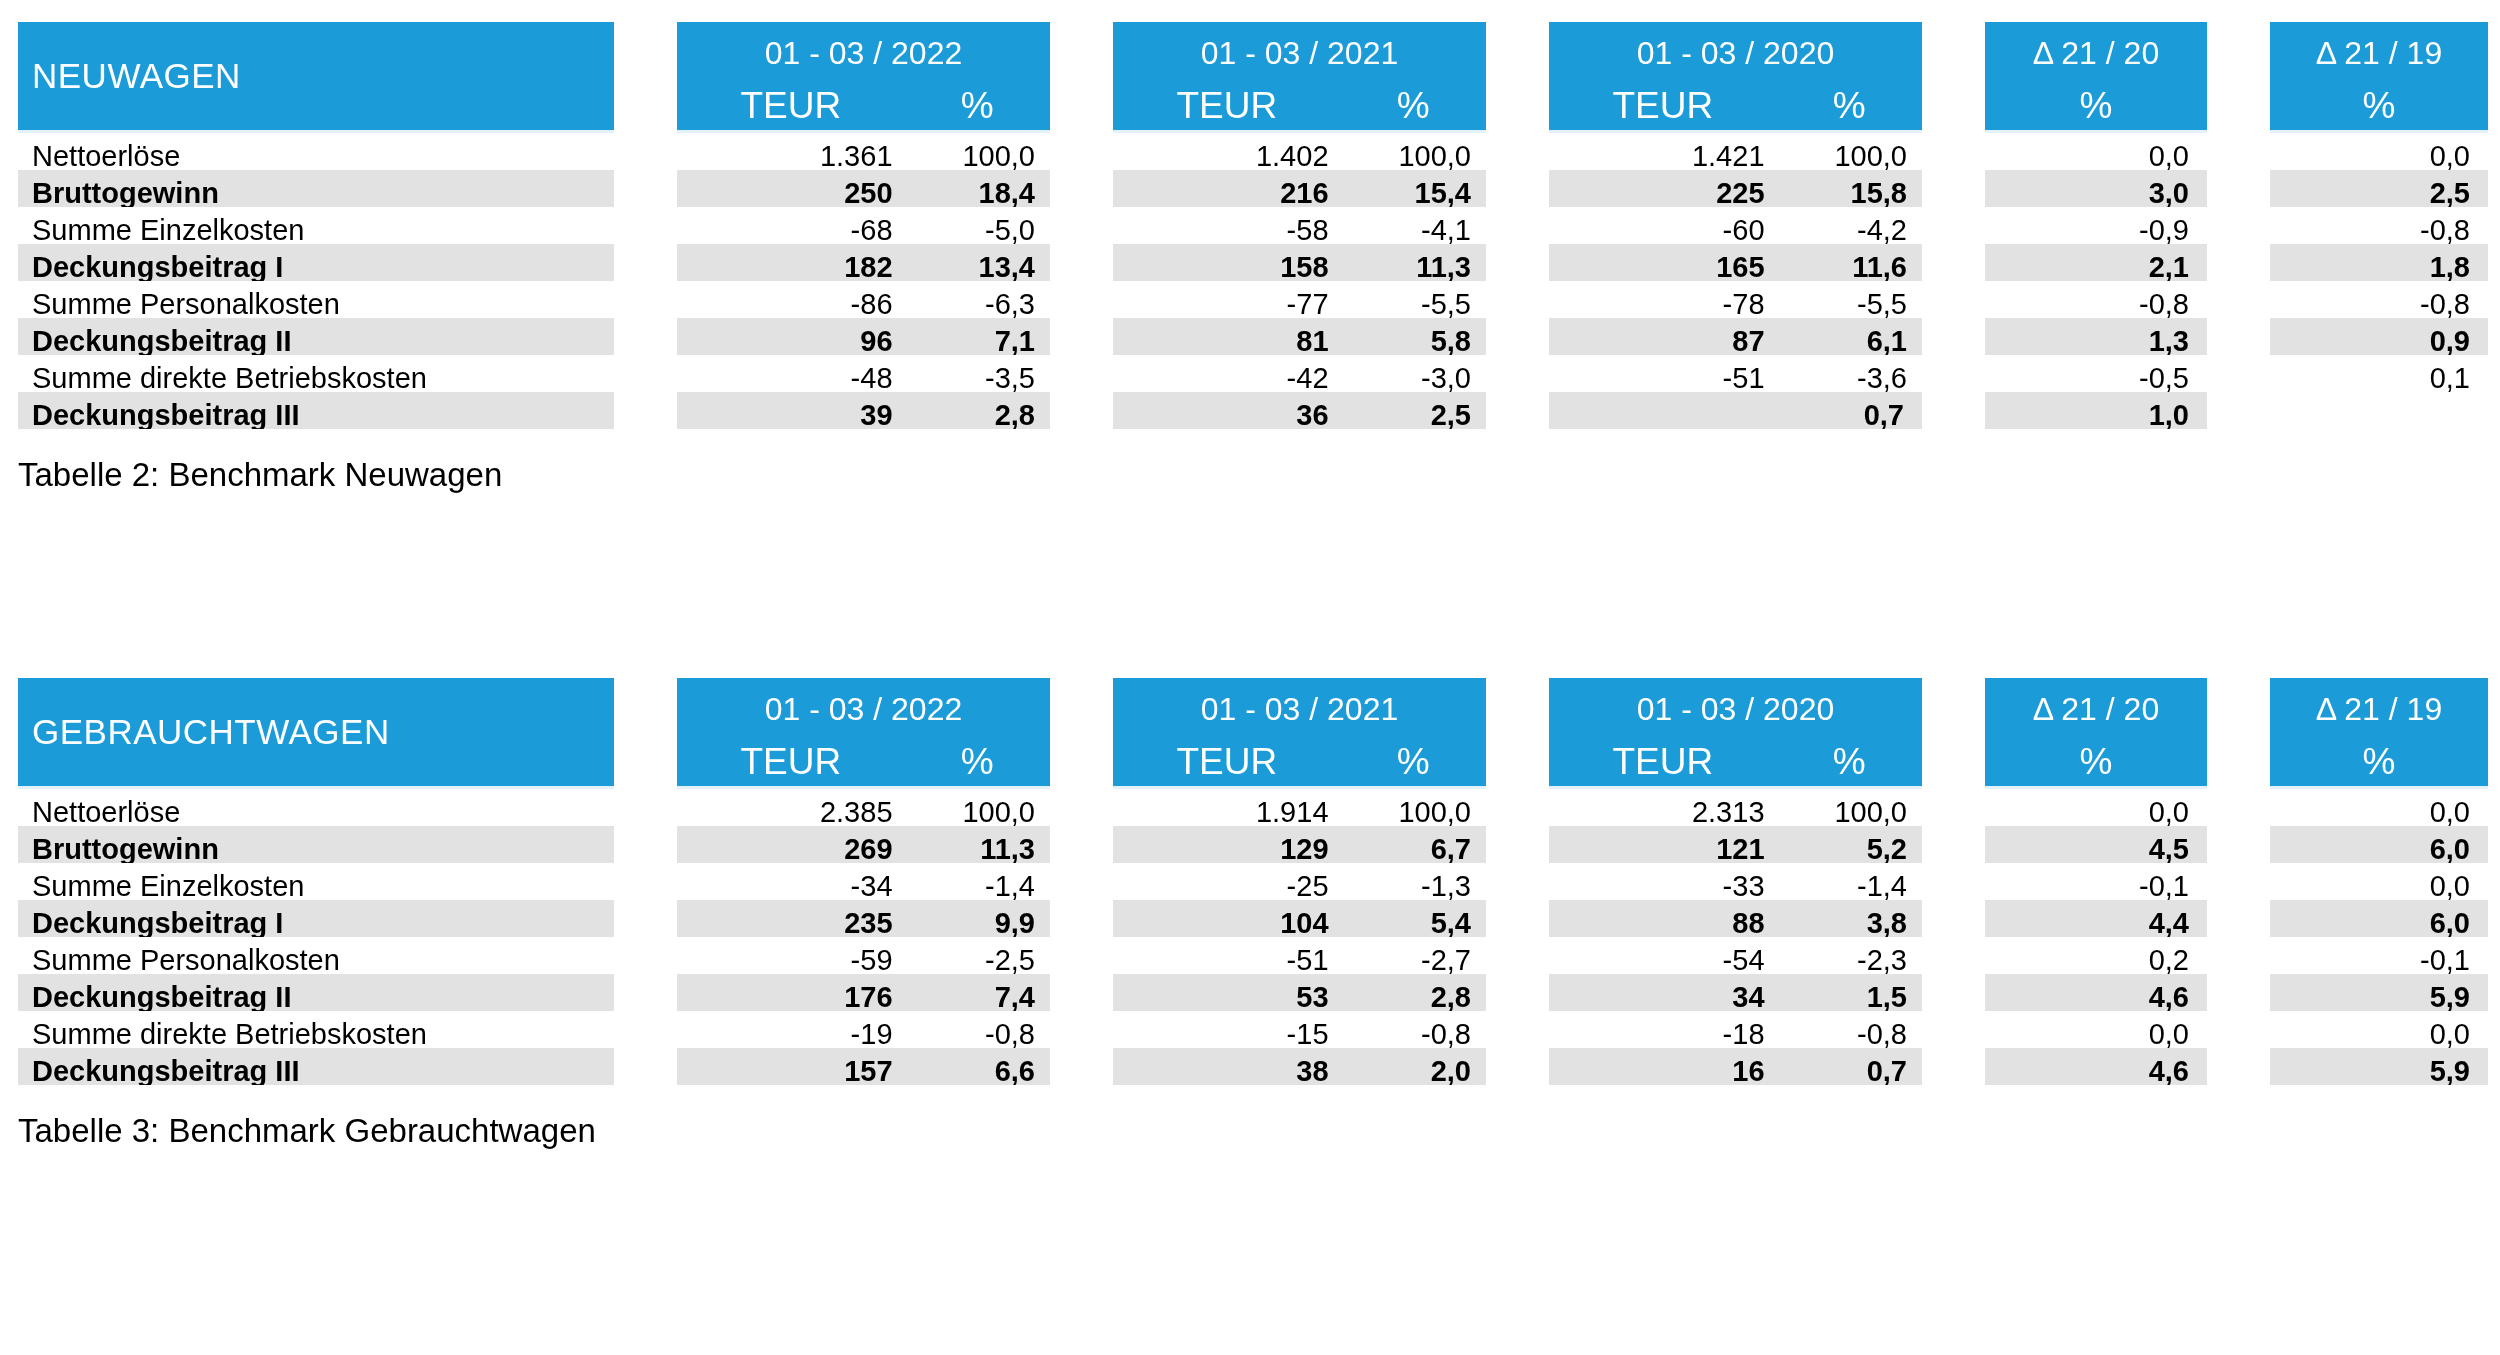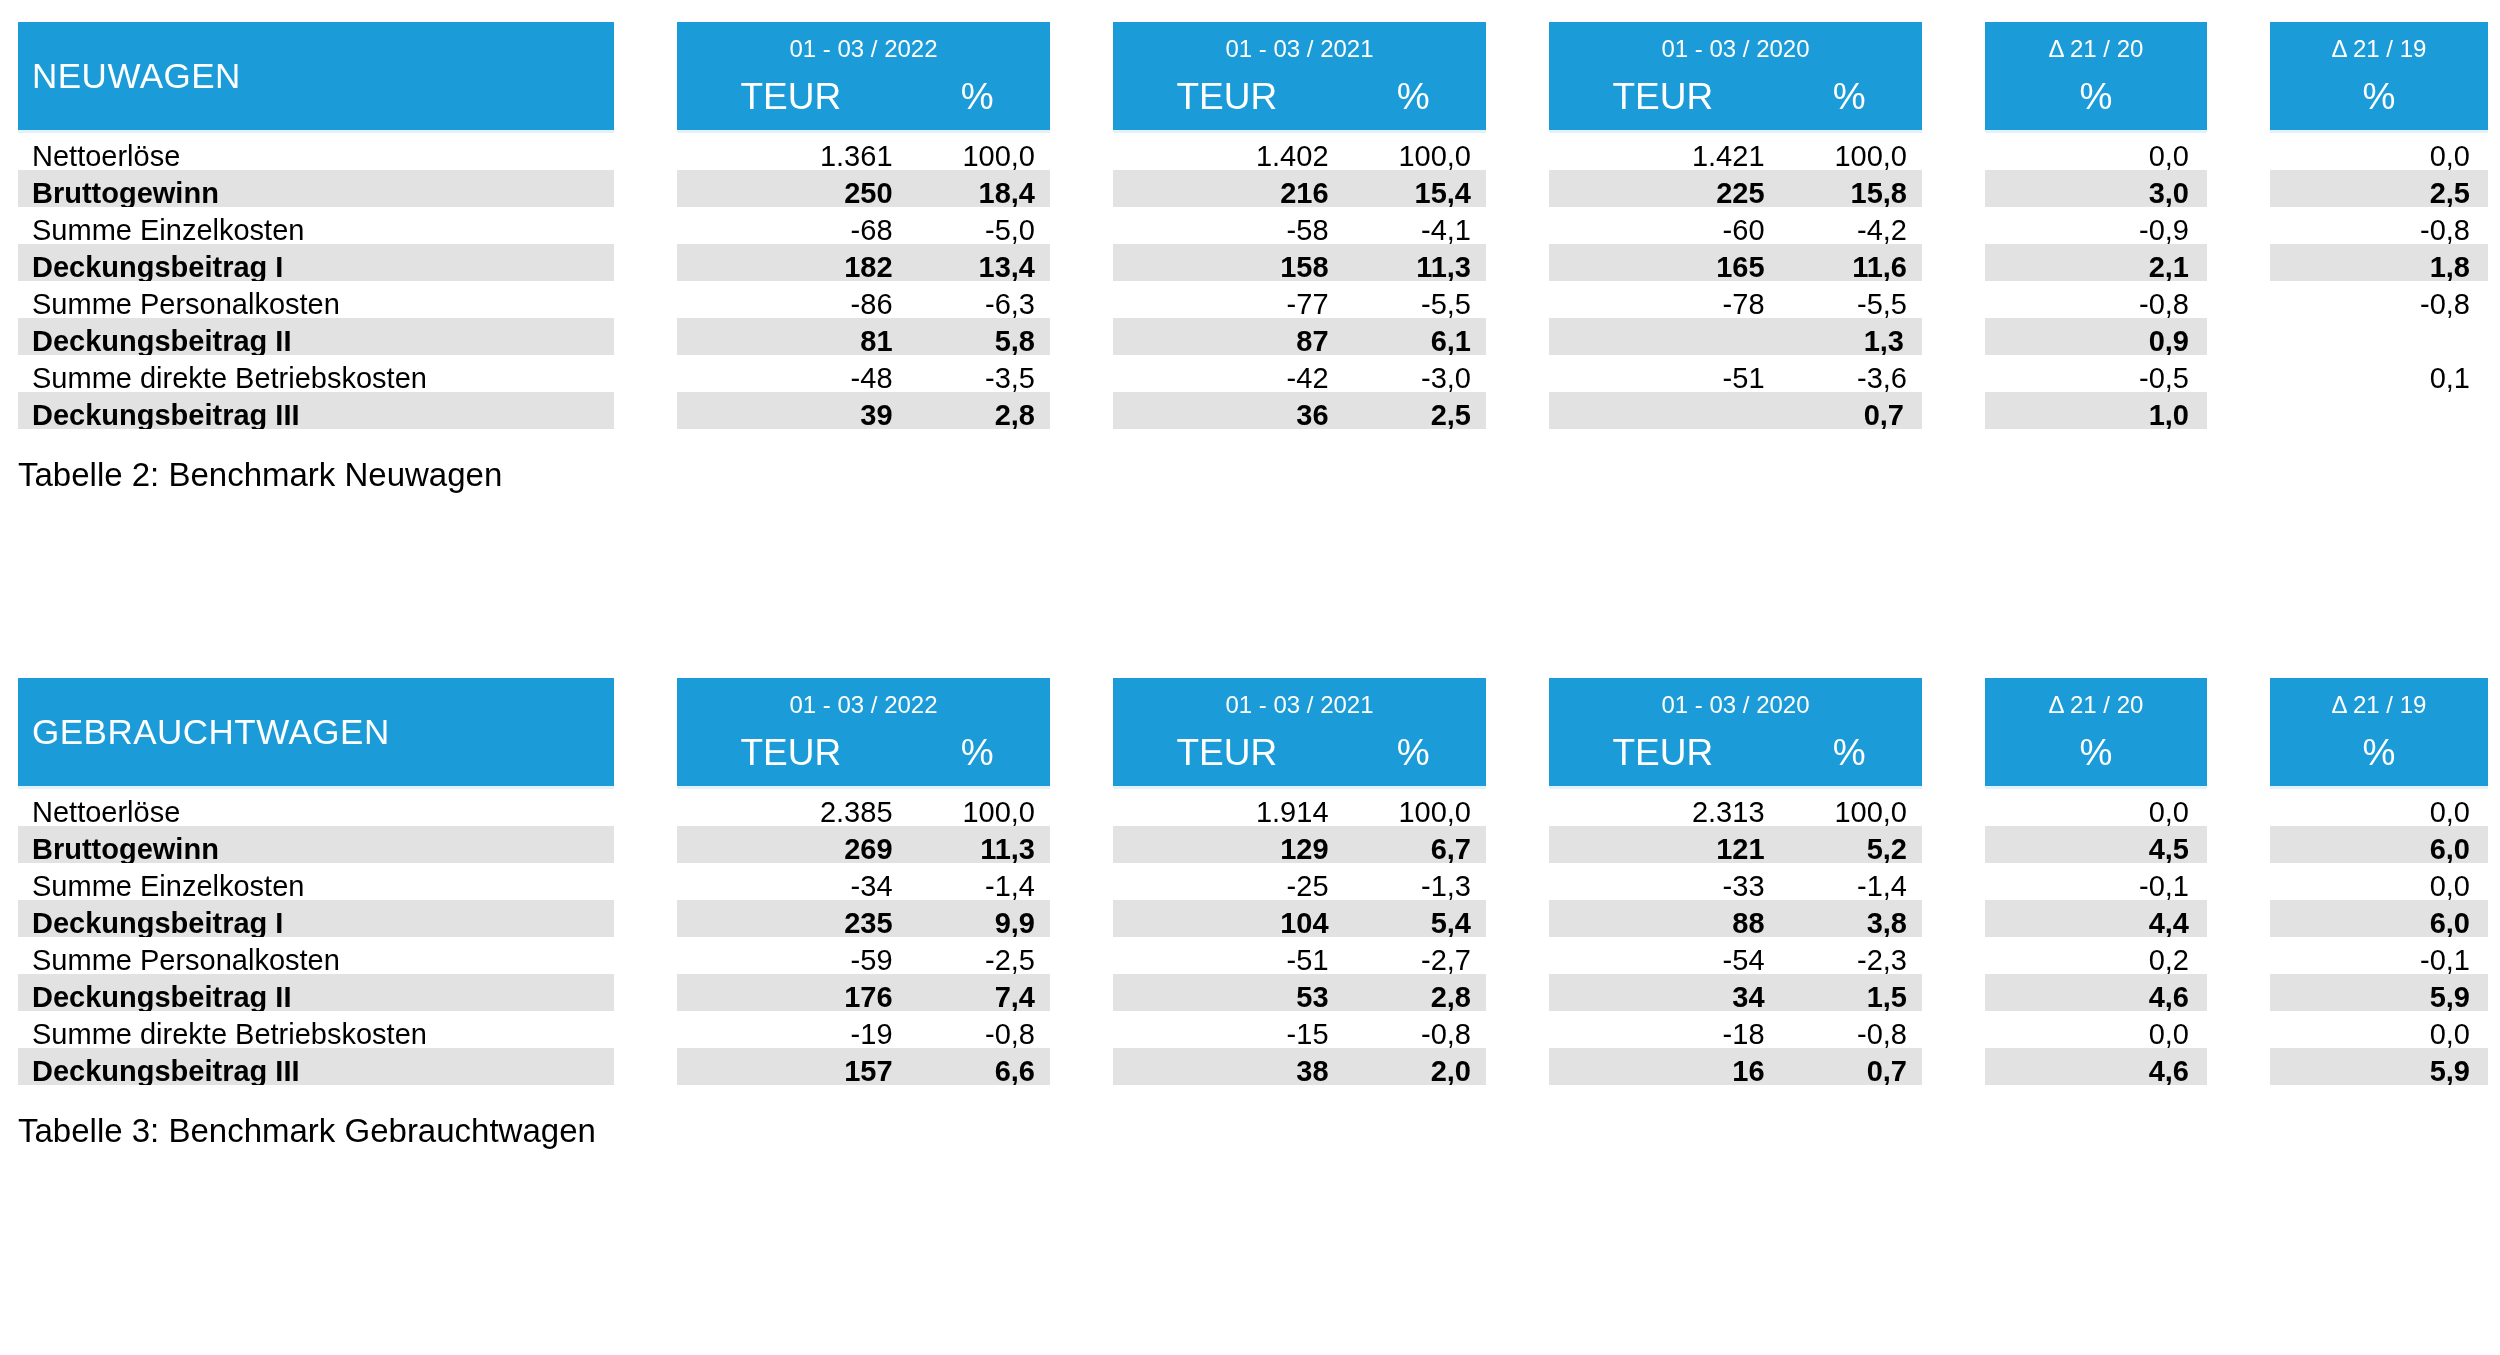--- a/index.html
+++ b/index.html
@@ -36,21 +36,21 @@
     align-items: center;
     padding-left: 14px;
   }
   .title-text {
     font-size: 35px;
     letter-spacing: 0.5px;
   }
   .group-hd .period, .delta-hd .period {
     margin-top: 13px;
     text-align: center;
-    font-size: 24px;
+    font-size: 32px;
   }
   .units {
     margin-top: 13px;
     display: grid;
     grid-template-columns: 61% 39%;
     font-size: 37px;
   }
   .units .u { text-align: center; }
   .delta-hd .units { grid-template-columns: 100%; }
   
@@ -216,20 +216,24 @@
             <span class="num teur">-78</span>
             <span class="num pct">-5,5</span>
           </div>
           <div class="cell delta-cell">-0,8</div>
           <div class="cell delta-cell">-0,8</div>
         </div>
 
         <div class="grid-row row bold">
           <div class="cell label-cell">Deckungsbeitrag II</div>
           <div class="cell group-cell">
+            <span class="num teur">96</span>
+            <span class="num pct">7,1</span>
+          </div>
+          <div class="cell group-cell">
             <span class="num teur">81</span>
             <span class="num pct">5,8</span>
           </div>
           <div class="cell group-cell">
             <span class="num teur">87</span>
             <span class="num pct">6,1</span>
           </div>
           <div class="cell delta-cell">1,3</div>
           <div class="cell delta-cell">0,9</div>
         </div>

